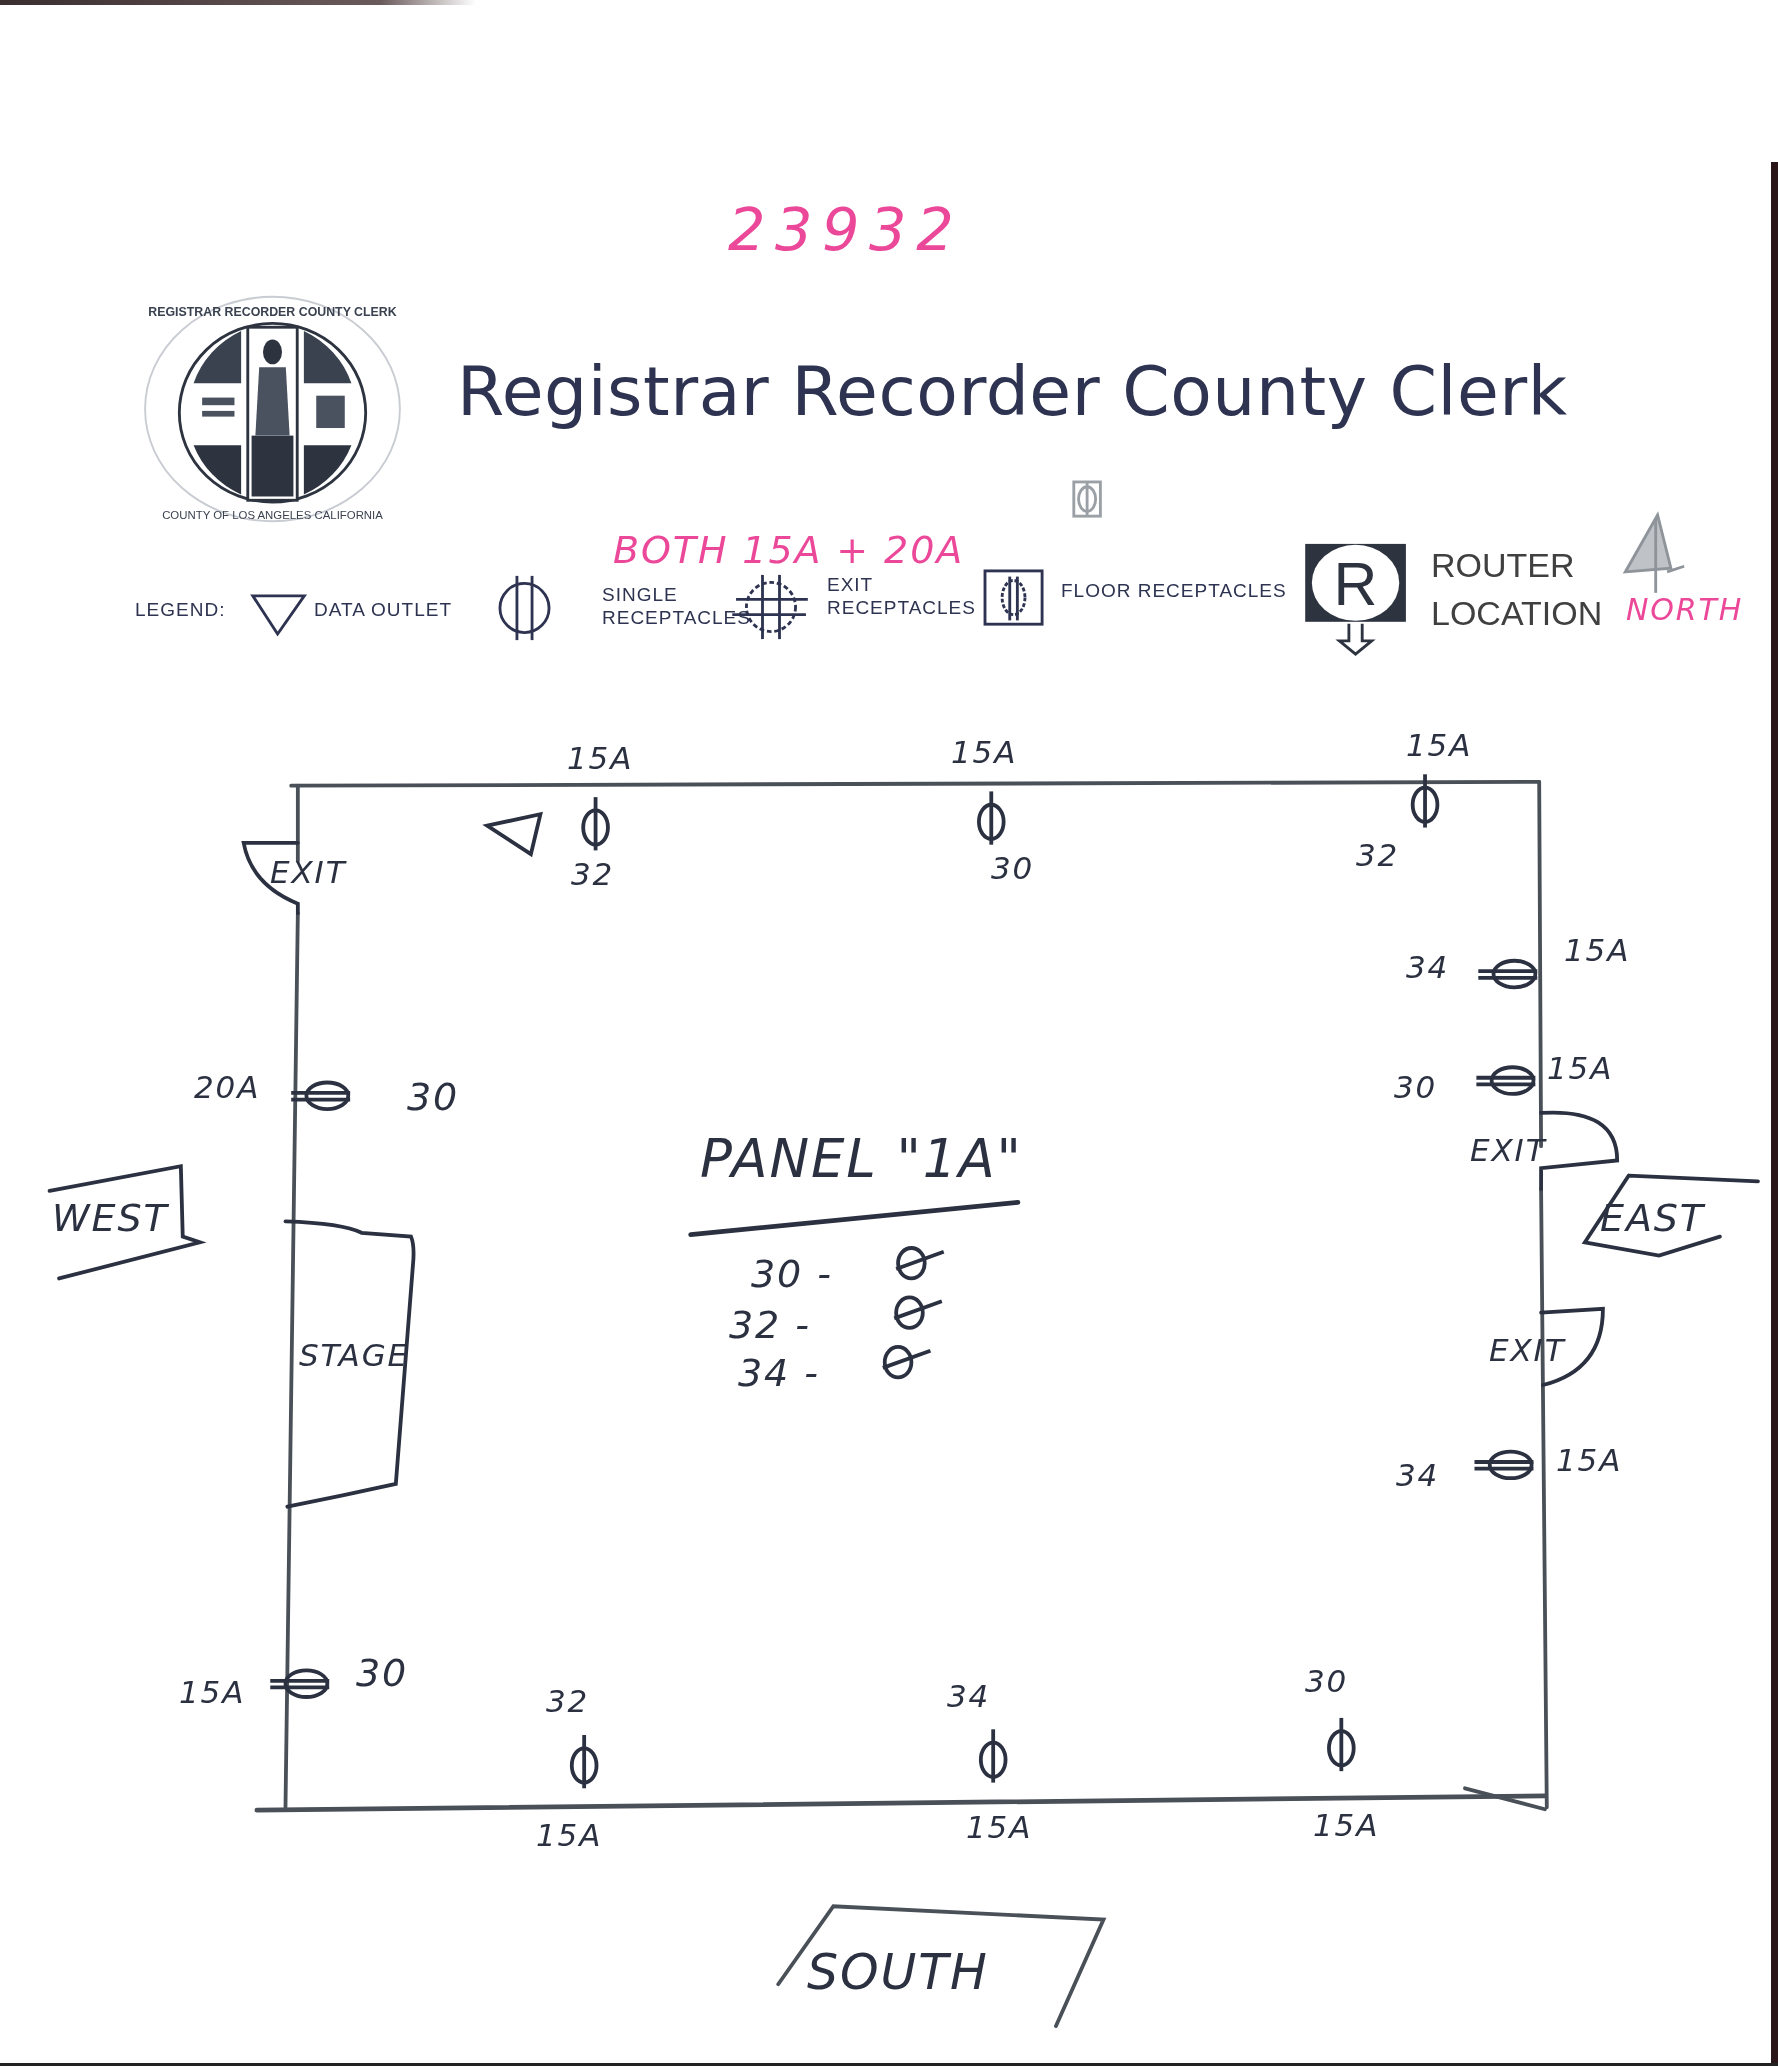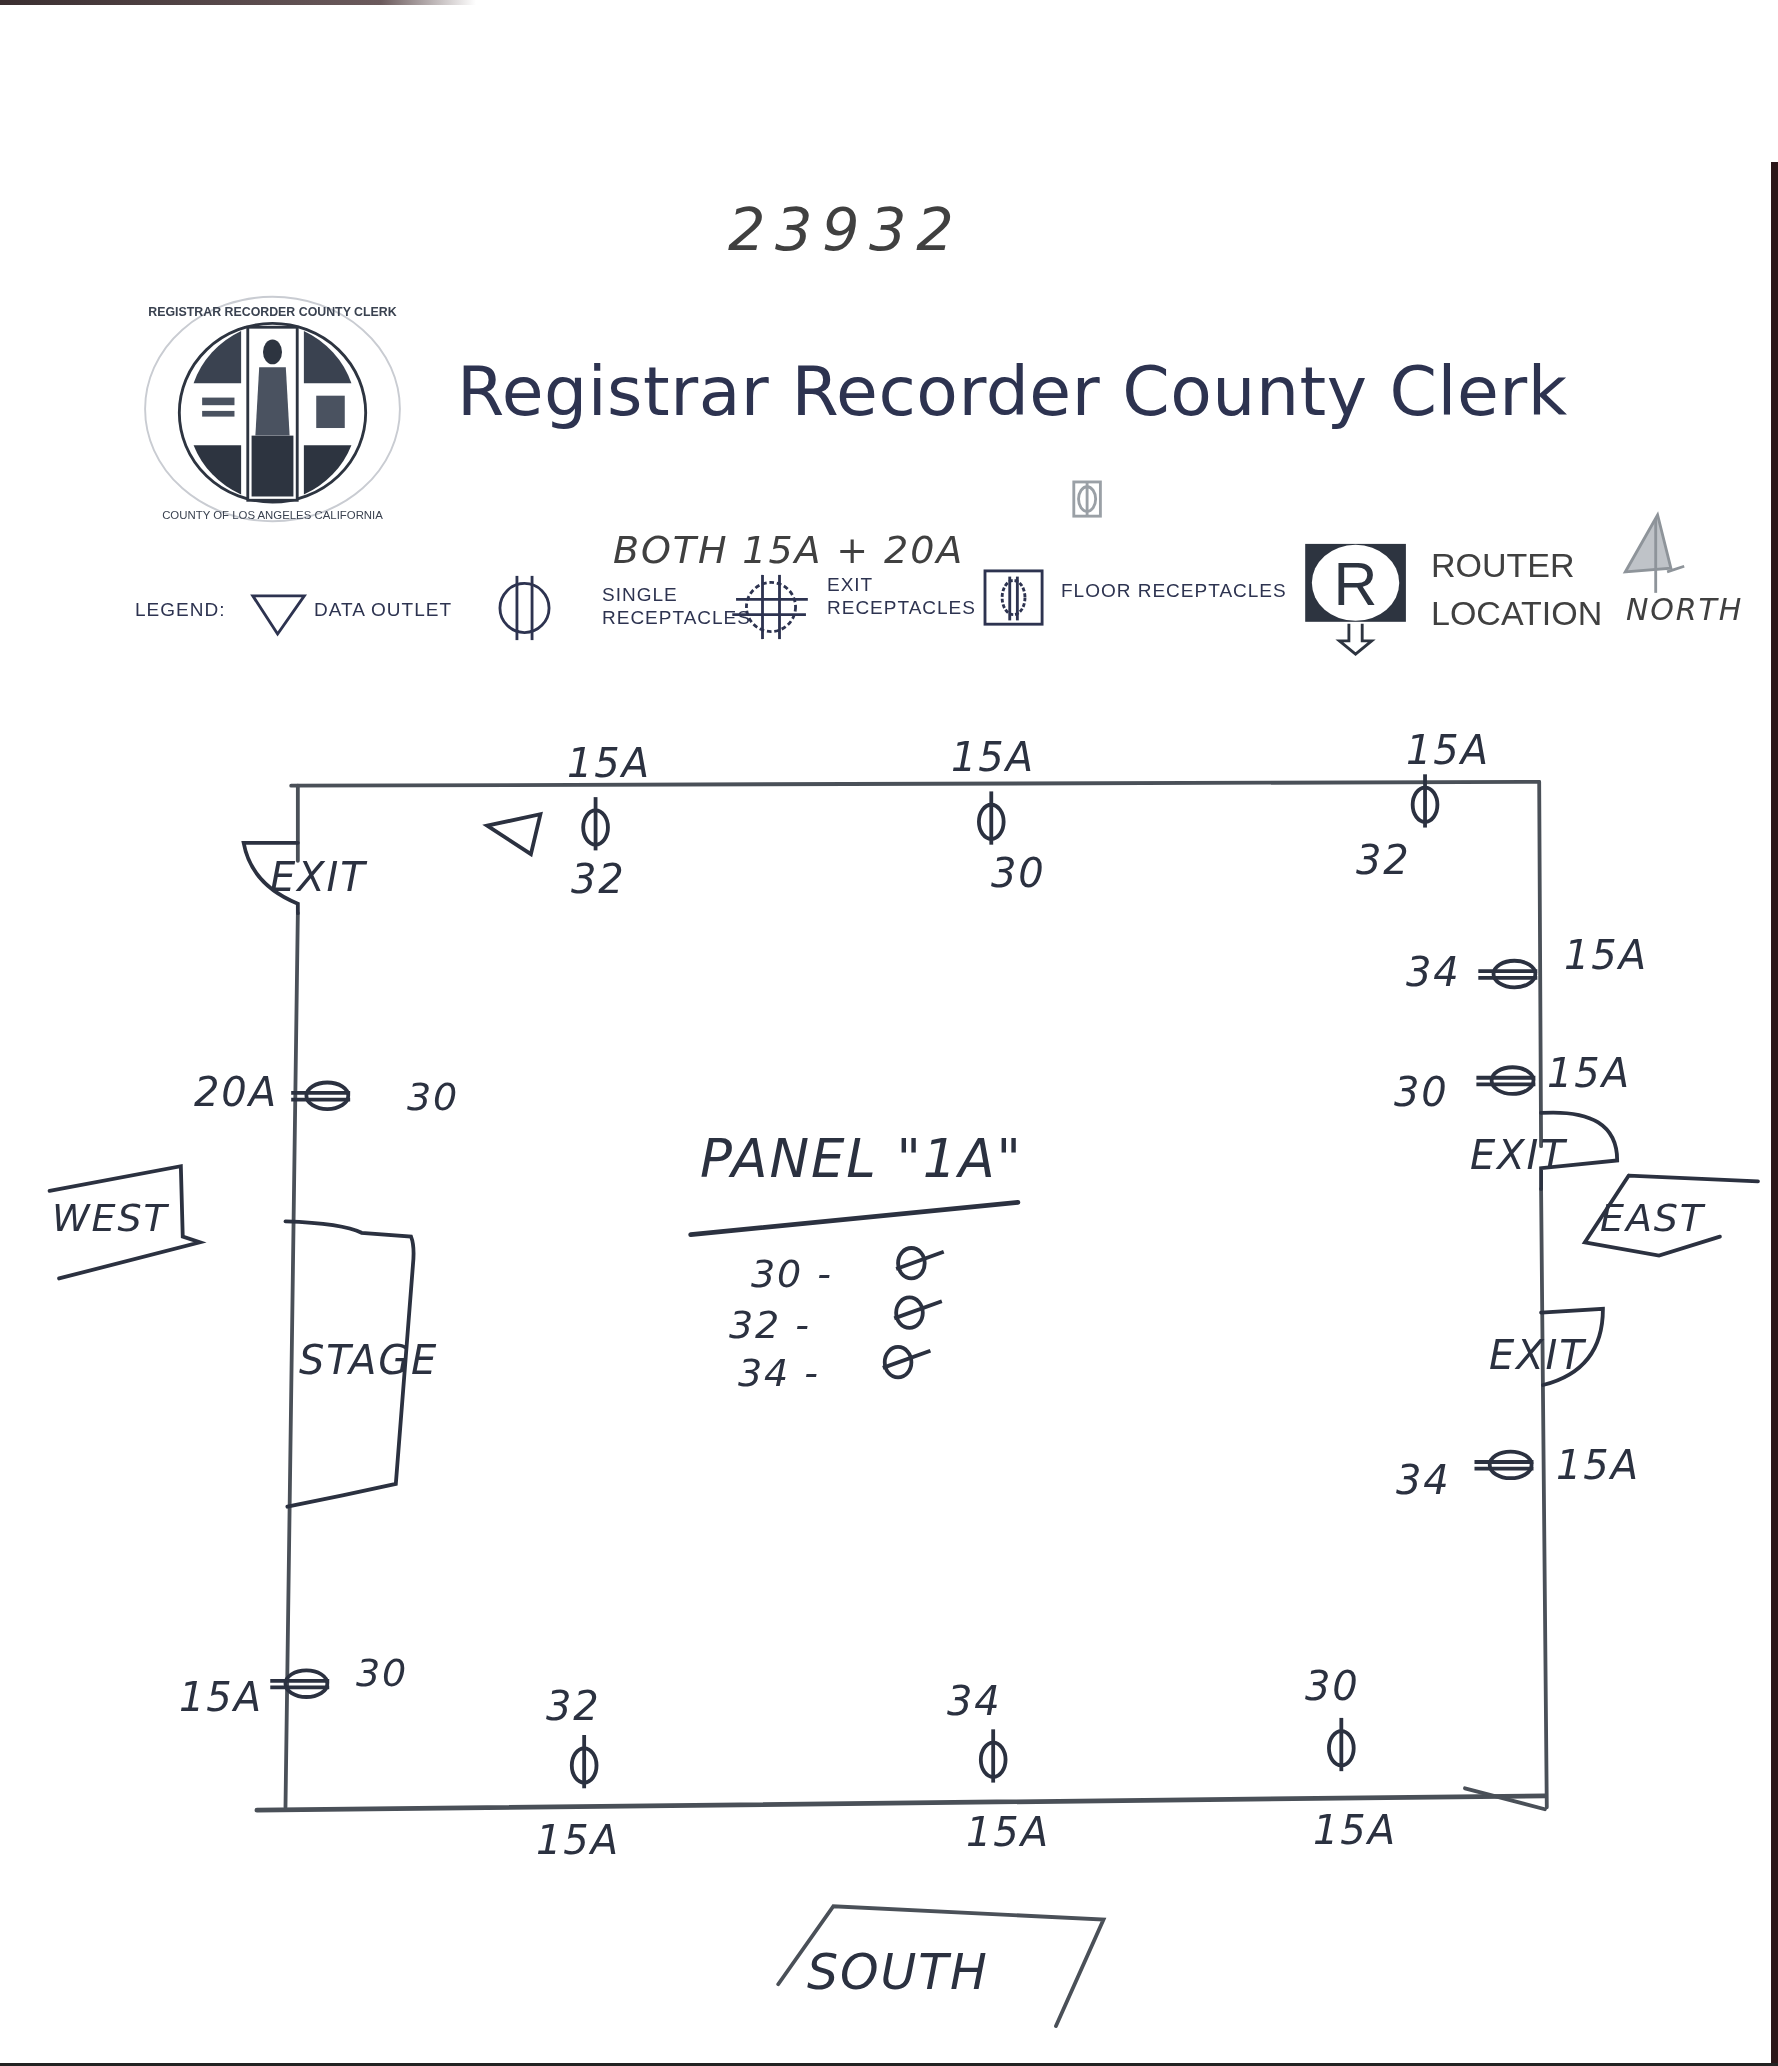--- a/index.html
+++ b/index.html
@@ -2,30 +2,30 @@
 <html style="font-size:15px"><head>
 <meta charset="utf-8">
 <style>
   html, body { margin: 0; padding: 0; background: #ffffff; }
   body { width: 1779px; height: 2067px; position: relative; overflow: hidden; font-family: "Liberation Sans", sans-serif; }
   .abs { position: absolute; }
   .scan-edge-top { left: 0; top: 0; width: 476px; height: 4.8px; background: linear-gradient(90deg, #3a2e30, #6b5a5c 80%, rgba(255,255,255,0)); }
   .scan-edge-right { right: 0; top: 162px; width: 7.6px; height: 1905px; background: #2a1618; }
   .scan-edge-bottom { left: 0; bottom: 0; width: 1779px; height: 3.8px; background: #222; }
   .hand { position: absolute; color: #2b3140; font-family: "DejaVu Sans", sans-serif; font-style: italic; letter-spacing: 1.9px; white-space: nowrap; }
-  .pencil { color: #404040; }
+  .pencil { color: #ec4899; }
   .doc-number { left: 728px; top: 195px; font-size: 59px; letter-spacing: 9.5px; }
   .title { left: 457px; top: 352px; font-size: 68px; color: #2d3350; font-family: "DejaVu Sans", sans-serif; letter-spacing: 0.5px; }
   .note { left: 613px; top: 480px; font-size: 38px; margin-top: 48px; }
   .seal { left: 141px; top: 293px; width: 263px; height: 232px; }
   .legend-label { position: absolute; font-size: 19px; color: #2d3350; letter-spacing: 1px; line-height: 1.2; }
   .router-text { position: absolute; font-size: 34px; color: #404040; line-height: 1.4; }
   .north-text { left: 1626px; top: 592px; font-size: 30px; }
   .lbl { font-size: 38px; }
-  .lbl-sm { font-size: 40px; }
+  .lbl-sm { font-size: 31px; }
   svg { position: absolute; left: 0; top: 0; }
 </style>
 </head>
 <body>
 
 <div class="abs scan-edge-top"></div>
 <div class="abs scan-edge-right"></div>
 <div class="abs scan-edge-bottom"></div>
 
 <div class="hand pencil doc-number">23932</div>

